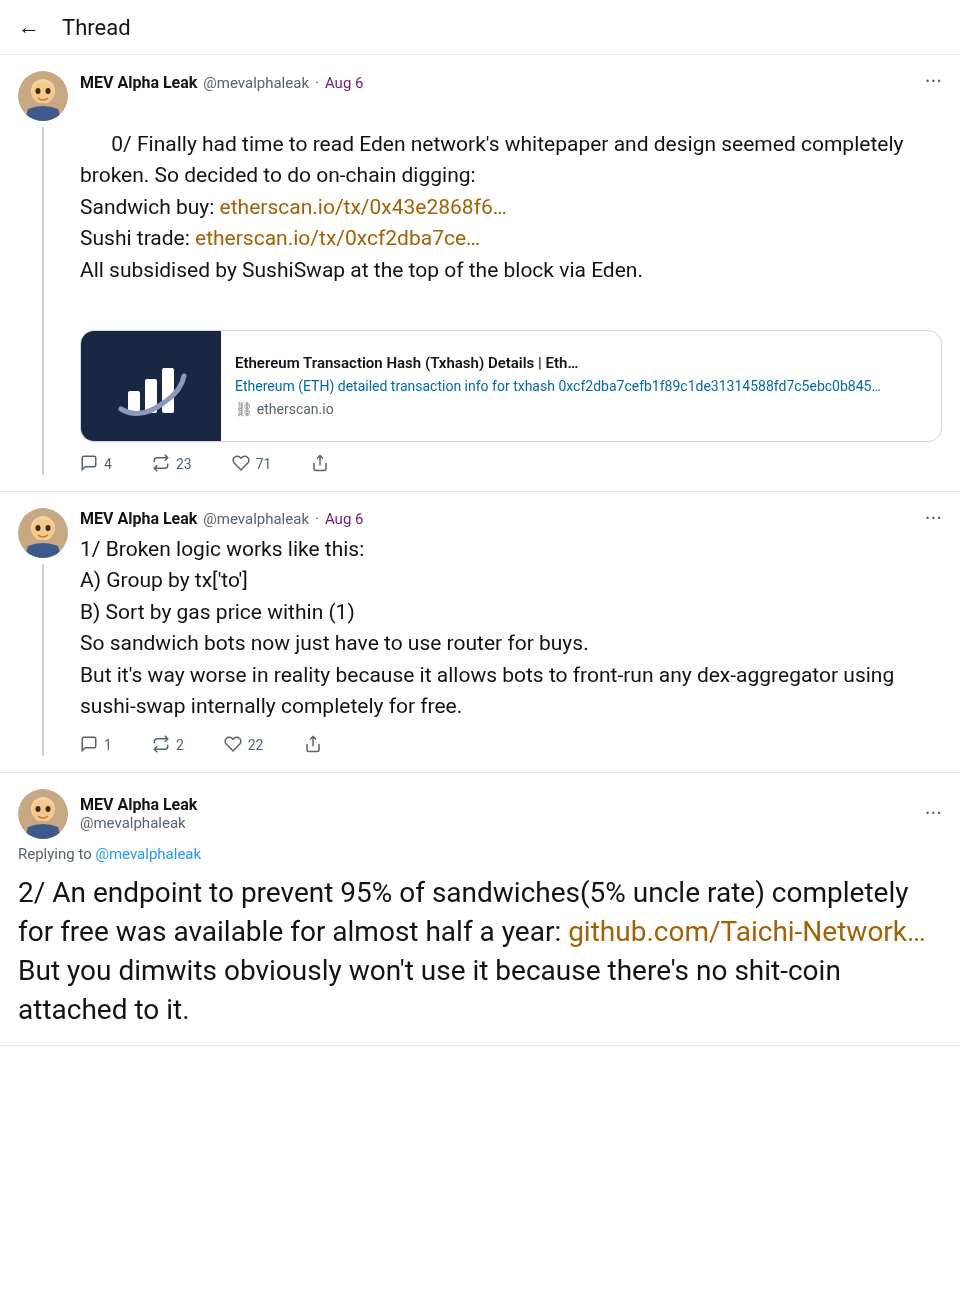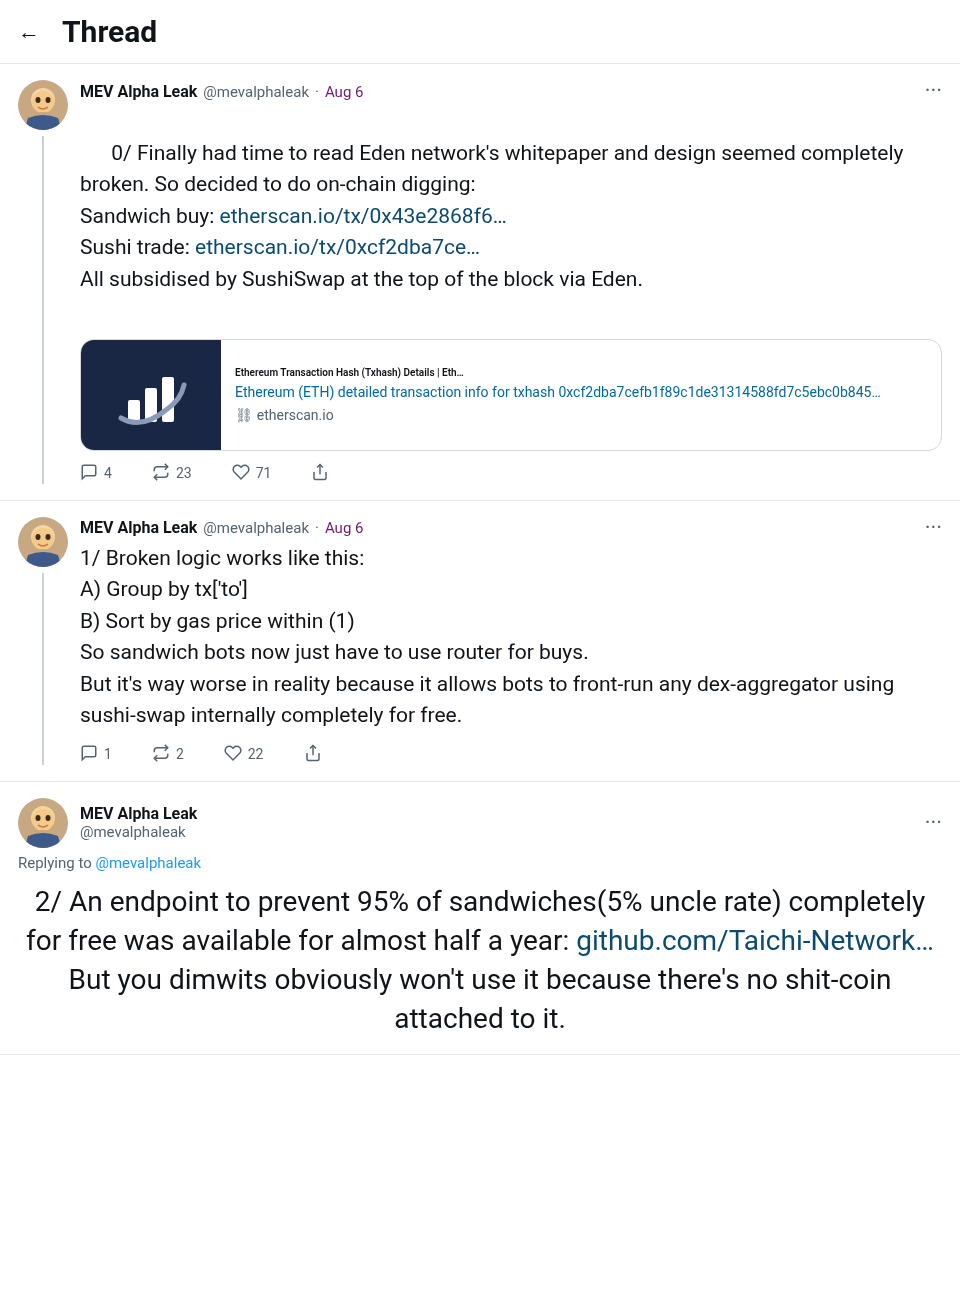--- a/index.html
+++ b/index.html
@@ -22,22 +22,22 @@
       background: #fff;
       z-index: 10;
     }
     .header-back {
       font-size: 22px;
       margin-right: 22px;
       cursor: pointer;
       color: #0f1419;
     }
     .header-title {
-      font-size: 30px;
-      font-weight: 700;
+      font-size: 22px;
+      font-weight: 400;
     }
     .avatar {
       width: 50px;
       height: 50px;
       border-radius: 50%;
       overflow: hidden;
       flex-shrink: 0;
       background: #c8d0d8;
       position: relative;
     }
@@ -77,21 +77,21 @@
       line-height: 1;
     }
     .tweet-text {
       font-size: 21px;
       line-height: 1.5;
       margin-bottom: 12px;
       white-space: pre-wrap;
       word-break: break-word;
     }
     .tweet-link {
-      color: #0c4a6e;
+      color: #a16207;
       text-decoration: none;
     }
 
     
     .link-card {
       border: 1px solid #d1d9de;
       border-radius: 14px;
       overflow: hidden;
       display: flex;
       align-items: stretch;
@@ -108,21 +108,21 @@
       flex-shrink: 0;
     }
     .link-card-content {
       padding: 12px 14px;
       display: flex;
       flex-direction: column;
       justify-content: center;
       gap: 4px;
     }
     .link-card-title {
-      font-size: 10px;
+      font-size: 15px;
       font-weight: 600;
       color: #0f1419;
       line-height: 1.3;
     }
     .link-card-desc {
       font-size: 14px;
       color: #0369a1;
       line-height: 1.4;
     }
     .link-card-domain {
@@ -197,21 +197,20 @@
     }
     .replying-to-link {
       color: #1d9bf0;
       text-decoration: none;
     }
     .tweet-large-text {
       font-size: 28px;
       line-height: 1.4;
       font-weight: 400;
       word-break: break-word;
-      text-align: center;
     }
   </style>
 </head>
 <body>
 
 <div class="header">
   <span class="header-back">←</span>
   <span class="header-title">Thread</span>
 </div>
 

